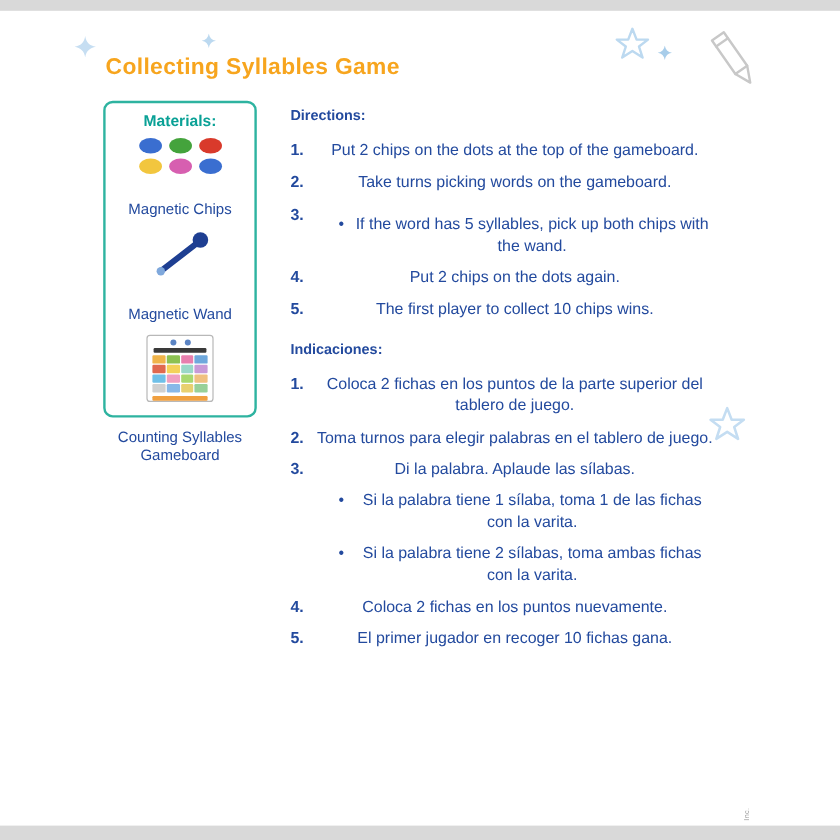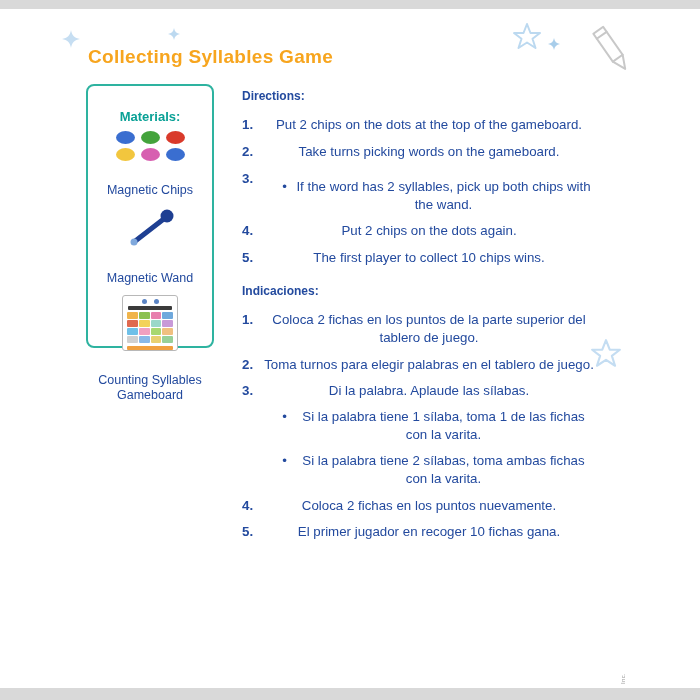--- a/index.html
+++ b/index.html
@@ -19,21 +19,21 @@
     font-size:19px;font-weight:700;letter-spacing:.3px;
     color:#f7a51e;
   }
 
   
   .materials-box{
     position:absolute;left:86px;top:84px;width:128px;height:264px;
     border:2px solid #2eb3a0;border-radius:8px;background:#fff;
     box-sizing:border-box;
     display:flex;flex-direction:column;align-items:center;
-    padding-top:23px;
+    padding-top:7px;
   }
   .materials-heading{
     font-size:13px;font-weight:700;color:#0aa196;
   }
   .chips{display:flex;flex-direction:column;gap:4px;margin-top:7px;}
   .chip-row{display:flex;gap:6px;}
   .chip{width:19px;height:13px;border-radius:50%;background:#ccc;display:block;}
   .mat-label{
     font-size:12.5px;color:#234a9e;text-align:center;line-height:1.2;
     margin-top:22px;
@@ -177,21 +177,21 @@
     </div>
     <div class="step">
       <span class="num">2.</span>
       <span class="txt">Take turns picking words on the gameboard.</span>
     </div>
     <div class="step">
       <span class="num">3.</span>
       <div class="txt">
         <div class="bullet">
           <span class="bmark"></span>
-          <span>If the word has 2 syllables, pick up both chips with the wand.</span>
+          <span>If the word has 5 syllables, pick up both chips with the wand.</span>
         </div>
       </div>
     </div>
     <div class="step">
       <span class="num">4.</span>
       <span class="txt">Put 2 chips on the dots again.</span>
     </div>
     <div class="step">
       <span class="num">5.</span>
       <span class="txt">The first player to collect 10 chips wins.</span>

